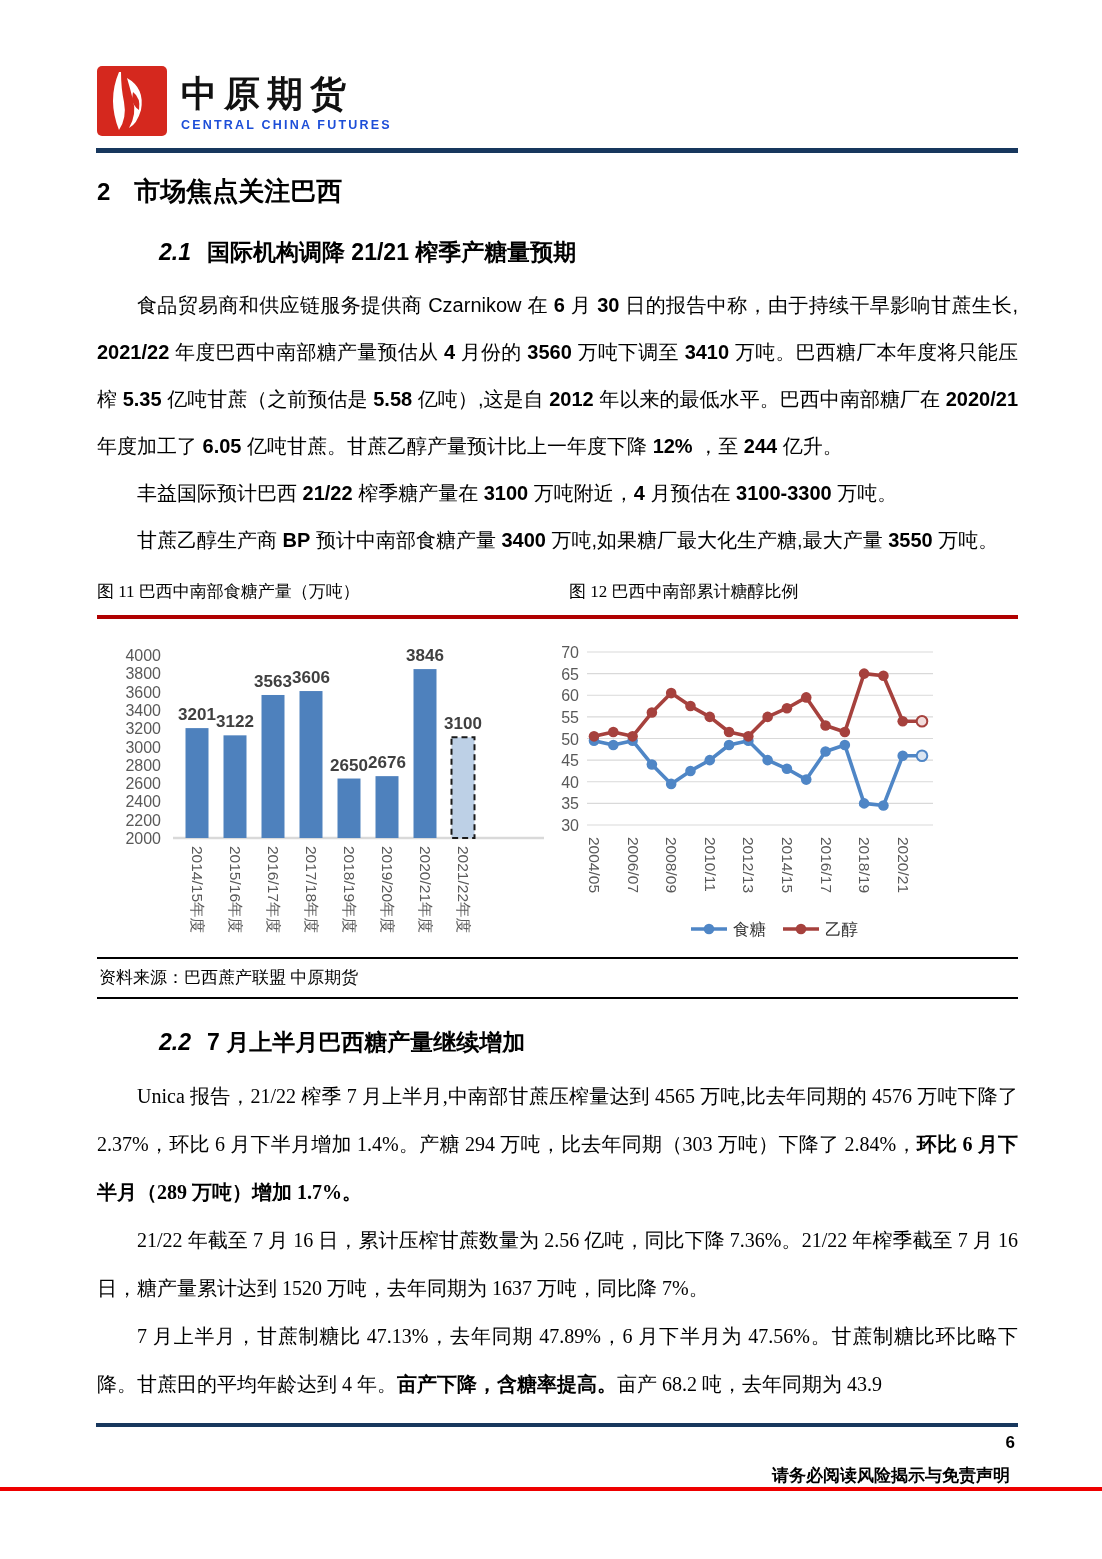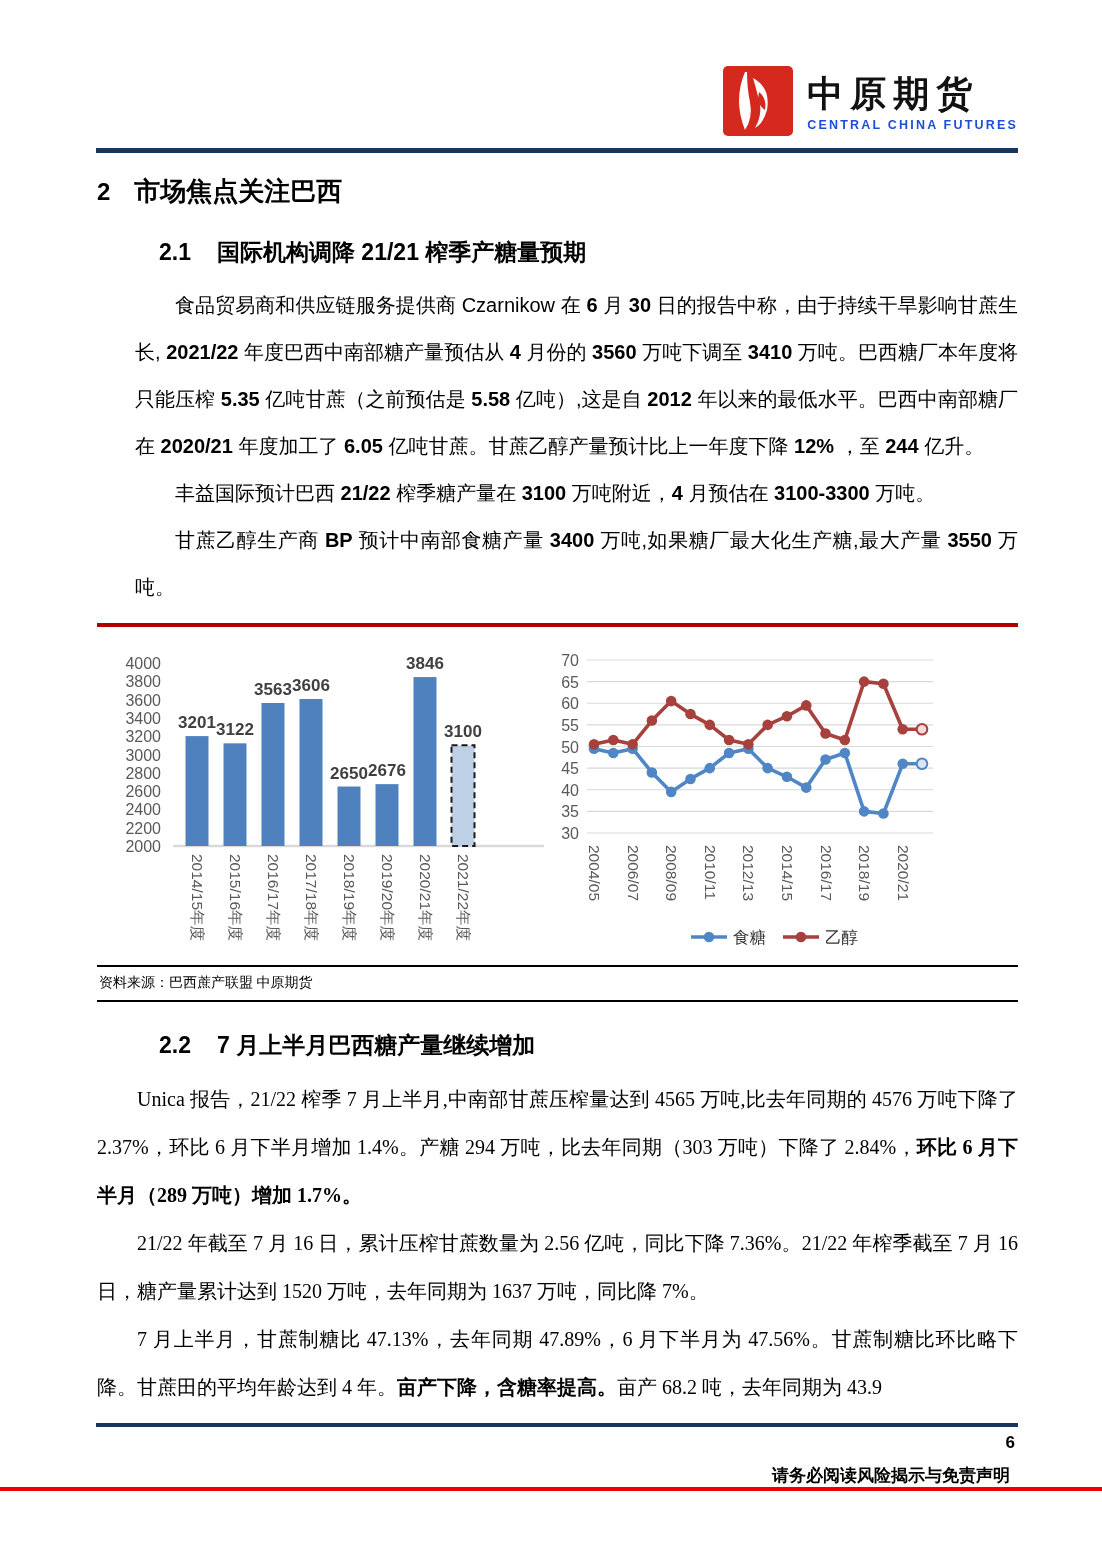--- a/index.html
+++ b/index.html
@@ -4,55 +4,55 @@
 <style>
   * { margin:0; padding:0; box-sizing:border-box; }
   html,body { background:#ffffff; }
   .page {
     position:relative; width:1102px; height:1559px; margin:0 auto;
     background:#fff; overflow:hidden;
     font-family:"Liberation Sans", sans-serif; color:#000;
   }
   
   .header { position:absolute; top:66px; left:97px; right:84px;
-    display:flex; align-items:flex-end;flex-direction:column; }
+    display:flex; align-items:flex-end; }
   .logo { display:flex; align-items:flex-start; gap:14px; }
   .logo-text { display:flex; flex-direction:column; justify-content:flex-start; padding-top:8px; }
   .logo-cn { font-family:"DejaVu Serif", serif; font-weight:bold; font-size:36px;
     letter-spacing:7px; color:#111; line-height:1.1; }
   .logo-en { font-size:12.5px; letter-spacing:2.2px; font-weight:bold; color:#1d4ed8; margin-top:4px; }
   .institute { font-size:29px; font-weight:bold; color:#b00000; padding-bottom:2px; }
   .header-rule { position:absolute; top:148px; left:96px; right:84px; height:5px; background:#17375d; }
 
   
   .content { position:absolute; top:168px; left:97px; width:921px; }
   .h-sec { font-size:26px; font-weight:bold; margin-top:6px; margin-bottom:10px; }
   .h-sec .num { display:inline-block; margin-right:24px; font-size:24px; }
   .h-sub { font-size:23px; font-weight:bold; margin:28px 0 14px 62px; }
-  .h-sub .num { display:inline-block; margin-right:26px; }
+  .h-sub .num { display:inline-block; margin-right:16px;font-style:italic; }
   .para { font-size:20px; line-height:47px; text-align:justify; text-indent:2em; }
-  .sans { font-family:"Liberation Sans", sans-serif;margin-left:38px; }
+  .sans { font-family:"Liberation Sans", sans-serif; }
   .serif { font-family:"Liberation Serif","DejaVu Serif", serif; line-height:48px; }
   .body-block { margin-top:10px; }
 
   
   .fig-captions { display:flex; margin-top:16px; font-size:17px;
     font-family:"Liberation Serif","DejaVu Serif", serif; }
   .fig-cap-1 { width:472px; }
   .fig-cap-2 { flex:1; }
   .red-rule { height:4px; background:#b00000; margin-top:12px; }
 
   
   .charts-row { display:flex; margin-top:4px; }
   .chart-box { position:relative; }
   .chart-box svg { display:block; }
 
   
   .thin-rule { height:2px; background:#000; }
-  .source-text { font-size:14px; font-family:"Liberation Serif","DejaVu Serif", serif;
+  .source-text { font-size:17px; font-family:"Liberation Serif","DejaVu Serif", serif;
     padding:7px 0 8px 2px; }
 
   
   .footer-rule-blue { position:absolute; top:1423px; left:96px; right:84px; height:4px; background:#17375d; }
   .page-number { position:absolute; top:1433px; right:87px; font-size:17px; font-weight:bold; }
   .disclaimer { position:absolute; top:1464px; right:92px; font-size:17px; font-weight:bold; }
   .footer-rule-red { position:absolute; top:1487px; left:0; right:0; height:4px; background:#ee0000; }
 </style>
 </head>
 <body>
@@ -84,20 +84,24 @@
     <div class="h-sub">
       <span class="num">2.1</span><span>国际机构调降 21/21 榨季产糖量预期</span>
     </div>
 
     <div class="body-block">
       <p class="para sans"><span>食品贸易商和供应链服务提供商 Czarnikow 在 </span><span style="font-weight: bold;">6</span><span> 月 </span><span style="font-weight: bold;">30</span><span> 日的报告中称，由于持续干旱影响甘蔗生长, </span><span style="font-weight: bold;">2021/22</span><span> 年度巴西中南部糖产量预估从 </span><span style="font-weight: bold;">4</span><span> 月份的 </span><span style="font-weight: bold;">3560</span><span> 万吨下调至 </span><span style="font-weight: bold;">3410</span><span> 万吨。巴西糖厂本年度将只能压榨 </span><span style="font-weight: bold;">5.35</span><span> 亿吨甘蔗（之前预估是 </span><span style="font-weight: bold;">5.58</span><span> 亿吨）,这是自 </span><span style="font-weight: bold;">2012</span><span> 年以来的最低水平。巴西中南部糖厂在 </span><span style="font-weight: bold;">2020/21</span><span> 年度加工了 </span><span style="font-weight: bold;">6.05</span><span> 亿吨甘蔗。甘蔗乙醇产量预计比上一年度下降 </span><span style="font-weight: bold;">12%</span><span> ，至 </span><span style="font-weight: bold;">244</span><span> 亿升。</span></p>
       <p class="para sans"><span>丰益国际预计巴西 </span><span style="font-weight: bold;">21/22</span><span> 榨季糖产量在 </span><span style="font-weight: bold;">3100</span><span> 万吨附近，</span><span style="font-weight: bold;">4</span><span> 月预估在 </span><span style="font-weight: bold;">3100-3300</span><span> 万吨。</span></p>
       <p class="para sans"><span>甘蔗乙醇生产商 </span><span style="font-weight: bold;">BP</span><span> 预计中南部食糖产量 </span><span style="font-weight: bold;">3400</span><span> 万吨,如果糖厂最大化生产糖,最大产量 </span><span style="font-weight: bold;">3550</span><span> 万吨。</span></p>
     </div>
 
+    <div class="fig-captions">
+      <div class="fig-cap-1">图 11 巴西中南部食糖产量（万吨）</div>
+      <div class="fig-cap-2">图 12  巴西中南部累计糖醇比例</div>
+    </div>
     <div class="red-rule"></div>
 
     <div class="charts-row">
       <div class="chart-box" id="bar-chart">
           <svg width="452" height="332" viewBox="0 0 452 332">
             <text x="64" y="38" text-anchor="end" font-size="16" fill="#595959">4000</text>
             <text x="64" y="56.29999999999998" text-anchor="end" font-size="16" fill="#595959">3800</text>
             <text x="64" y="74.6" text-anchor="end" font-size="16" fill="#595959">3600</text>
             <text x="64" y="92.9" text-anchor="end" font-size="16" fill="#595959">3400</text>
             <text x="64" y="111.2" text-anchor="end" font-size="16" fill="#595959">3200</text>

